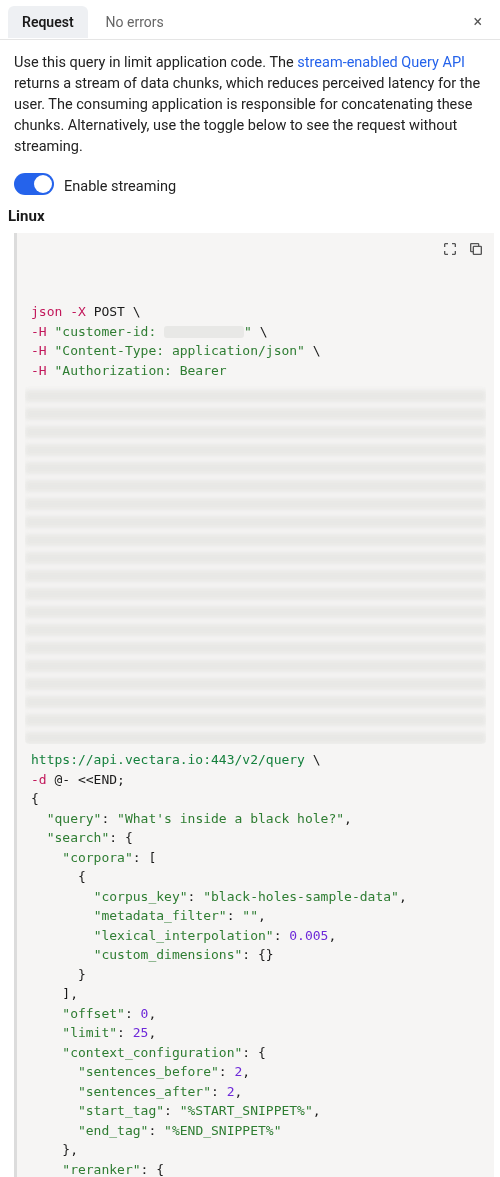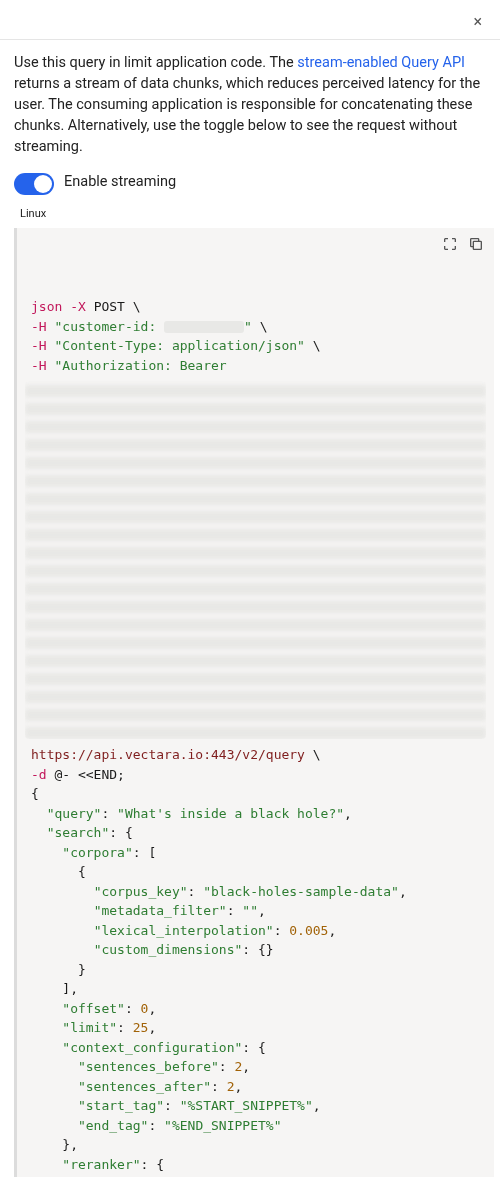--- a/index.html
+++ b/index.html
@@ -4,42 +4,44 @@
 <style>
 * { box-sizing: border-box; margin: 0; padding: 0; }
 body { font-family: -apple-system, BlinkMacSystemFont, "Segoe UI", Roboto, sans-serif; font-size: 14px; color: #1a1a1a; width: 500px; background: #fff; }
 .tabs { display: flex; align-items: center; border-bottom: 1px solid #e5e5e5; padding: 4px 8px 0 8px; gap: 4px; }
 .tab { padding: 8px 14px; color: #666; cursor: pointer; border-radius: 6px 6px 0 0; font-size: 14px; }
 .tab.active { background: #eef0f3; color: #1a1a1a; font-weight: 600; }
 .tab-spacer { flex: 1; }
 .close-x { padding: 8px 10px; cursor: pointer; color: #555; font-size: 16px; }
 .desc { padding: 12px 14px 6px 14px; font-size: 14.5px; line-height: 1.45; color: #222; }
 .desc a { color: #2563eb; text-decoration: none; }
-.toggle-row { display: flex; align-items: flex-start; gap: 10px; padding: 10px 14px 12px 14px; }
+.toggle-row { display: flex; align-items: flex-end; gap: 10px; padding: 10px 14px 12px 14px; }
 .toggle { width: 40px; height: 22px; background: #2563eb; border-radius: 11px; position: relative; cursor: pointer; }
 .toggle .knob { width: 18px; height: 18px; background: #fff; border-radius: 50%; position: absolute; top: 2px; right: 2px; }
 .toggle-label { font-size: 14.5px; color: #222; }
-.platform { font-weight: 400; padding: 0 14px 8px 20px; font-size: 11px; }
+.platform { font-weight: 700; padding: 0 14px 8px 8px; font-size: 15px; }
 .codewrap { margin: 0 6px 0 14px; border-left: 3px solid #dcdcdc; background: #f6f5f4; position: relative; padding: 30px 14px 14px 14px; font-family: "SF Mono", Menlo, Consolas, monospace; font-size: 13px; line-height: 1.5; white-space: pre; overflow-x: auto; }
 .code-tools { position: absolute; top: 8px; right: 10px; display: flex; gap: 10px; }
 .tool-icon { width: 16px; height: 16px; color: #555; cursor: pointer; }
 .cmd { color: #c2185b; }
 .flag { color: #1a1a1a; }
 .str { color: #2e7d32; }
 .key { color: #2e7d32; }
-.num { color: #a16207; }
-.url { color: #7f1d1d; }
+.num { color: #6d28d9; }
+.url { color: #15803d; }
 .redact { display: inline-block; background: #e8e8e6; height: 12px; border-radius: 3px; vertical-align: middle; filter: blur(0.4px); }
 .bigredact { display: block; height: 358px; margin: 6px -6px 6px -6px; border-radius: 4px; position: relative; overflow: hidden; }
 .bigredact::before { content: ""; position: absolute; inset: 0; background: repeating-linear-gradient(0deg, #e6e6e3 0px, #e6e6e3 12px, transparent 12px, transparent 18px); filter: blur(2px); opacity: 0.85; }
 </style>
 </head>
 <body>
 
 <div class="tabs">
+  <div class="tab active">Request</div>
+  <div class="tab">No errors</div>
   <div class="tab-spacer"></div>
   <div class="close-x">×</div>
 </div>
 
 <div class="desc">
   <span>Use this query in limit application code. The </span><a href="#">stream-enabled Query API</a><span> returns a stream of data chunks, which reduces perceived latency for the user. The consuming application is responsible for concatenating these chunks. Alternatively, use the toggle below to see the request without streaming.</span>
 </div>
 
 <div class="toggle-row">
   <div class="toggle">

